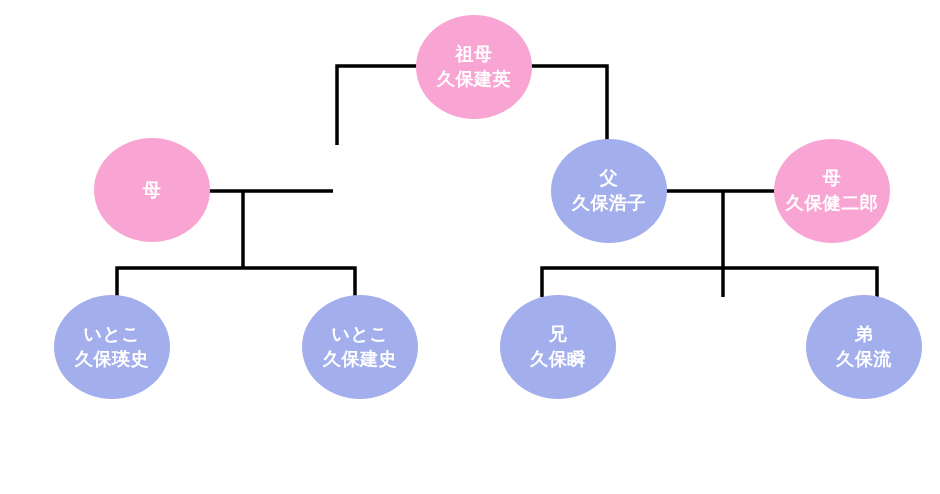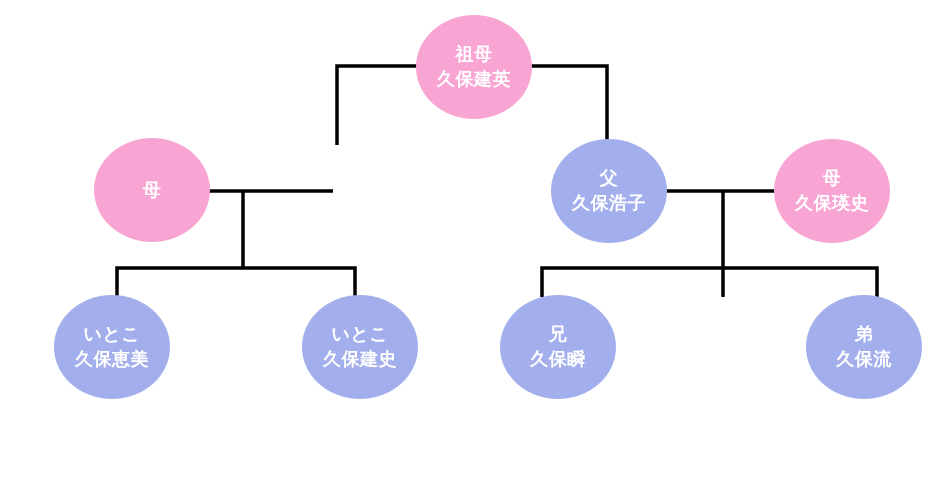--- a/index.html
+++ b/index.html
@@ -75,26 +75,26 @@
   </div>
 
 
   <div class="node blue" style="left:551px; top:139px;">
     <span>父</span>
     <span>久保浩子</span>
   </div>
 
   <div class="node pink" style="left:774px; top:139px;">
     <span>母</span>
-    <span>久保瑛史</span>
+    <span>久保健二郎</span>
   </div>
 
   <div class="node blue" style="left:54px; top:295px;">
     <span>いとこ</span>
-    <span>久保恵美</span>
+    <span>久保瑛史</span>
   </div>
 
   <div class="node blue" style="left:302px; top:295px;">
     <span>いとこ</span>
     <span>久保建史</span>
   </div>
 
   <div class="node blue" style="left:500px; top:295px;">
     <span>兄</span>
     <span>久保瞬</span>

